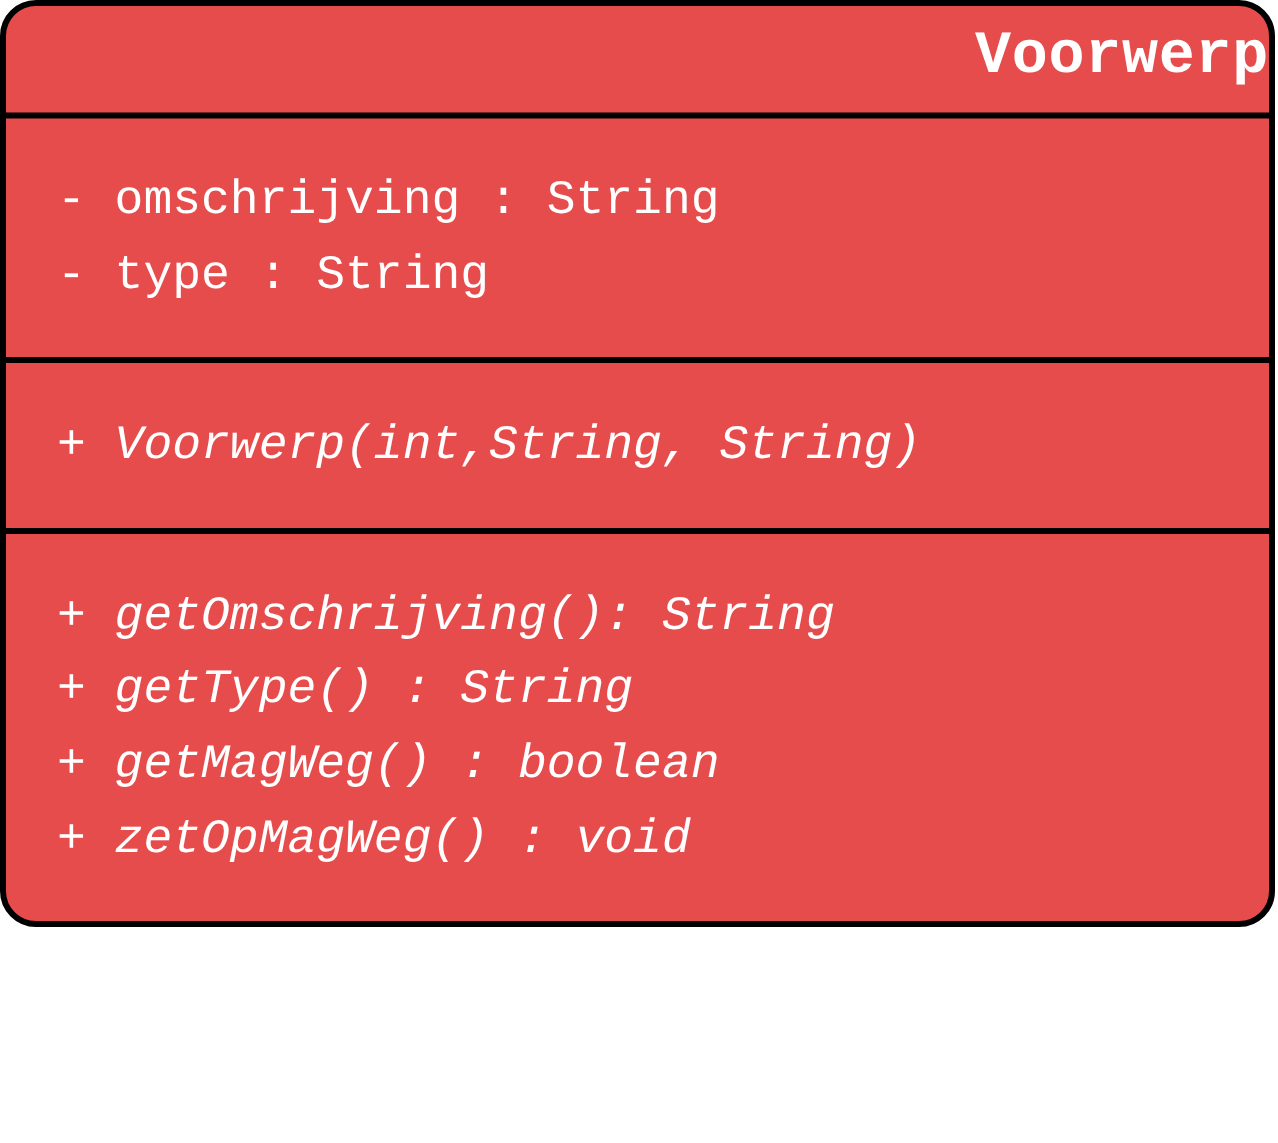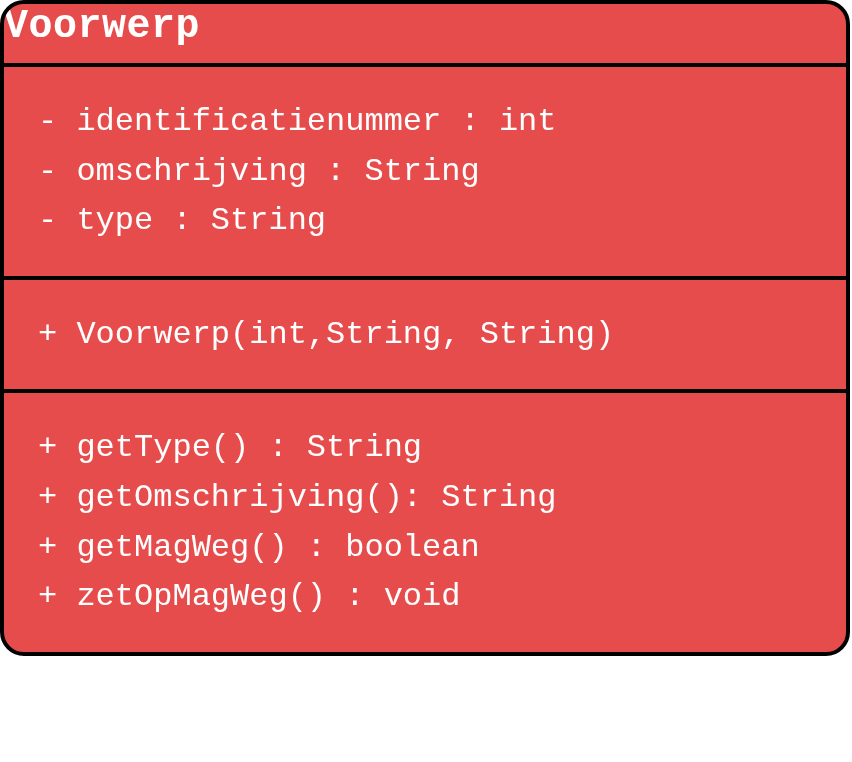--- a/index.html
+++ b/index.html
@@ -12,55 +12,55 @@
       box-sizing: border-box;
       width: 850px;
       margin: 0;
       border: 4px solid #000;
       border-radius: 24px;
       background: #e74c4c;
       color: #fff;
       overflow: hidden;
     }
     .uml-title {
-      text-align: left;
+      text-align: right;
       font-size: 40px;
       font-weight: 700;
-      padding: 0 0 14px 0;
+      padding: 12px 0 14px 0;
       border-bottom: 4px solid #000;
       letter-spacing: 0.5px;
     }
     .uml-section {
       padding: 30px 34px;
       font-size: 32px;
       line-height: 1.55;
       font-weight: 500;
     }
     .uml-section + .uml-section {
       border-top: 4px solid #000;
+      font-style: italic;
     }
     .uml-row {
       white-space: pre;
     }
   </style>
 </head>
 <body>
 
 <div class="uml-class">
   <div class="uml-title">Voorwerp</div>
 
   <div class="uml-section">
-    <div class="uml-row">- identificatienummer : int</div>
     <div class="uml-row">- omschrijving : String</div>
     <div class="uml-row">- type : String</div>
   </div>
 
   <div class="uml-section">
     <div class="uml-row">+ Voorwerp(int,String, String)</div>
   </div>
 
   <div class="uml-section">
+    <div class="uml-row">+ getOmschrijving(): String</div>
     <div class="uml-row">+ getType() : String</div>
-    <div class="uml-row">+ getOmschrijving(): String</div>
     <div class="uml-row">+ getMagWeg() : boolean</div>
     <div class="uml-row">+ zetOpMagWeg() : void</div>
   </div>
 </div>
 
 </body></html>

